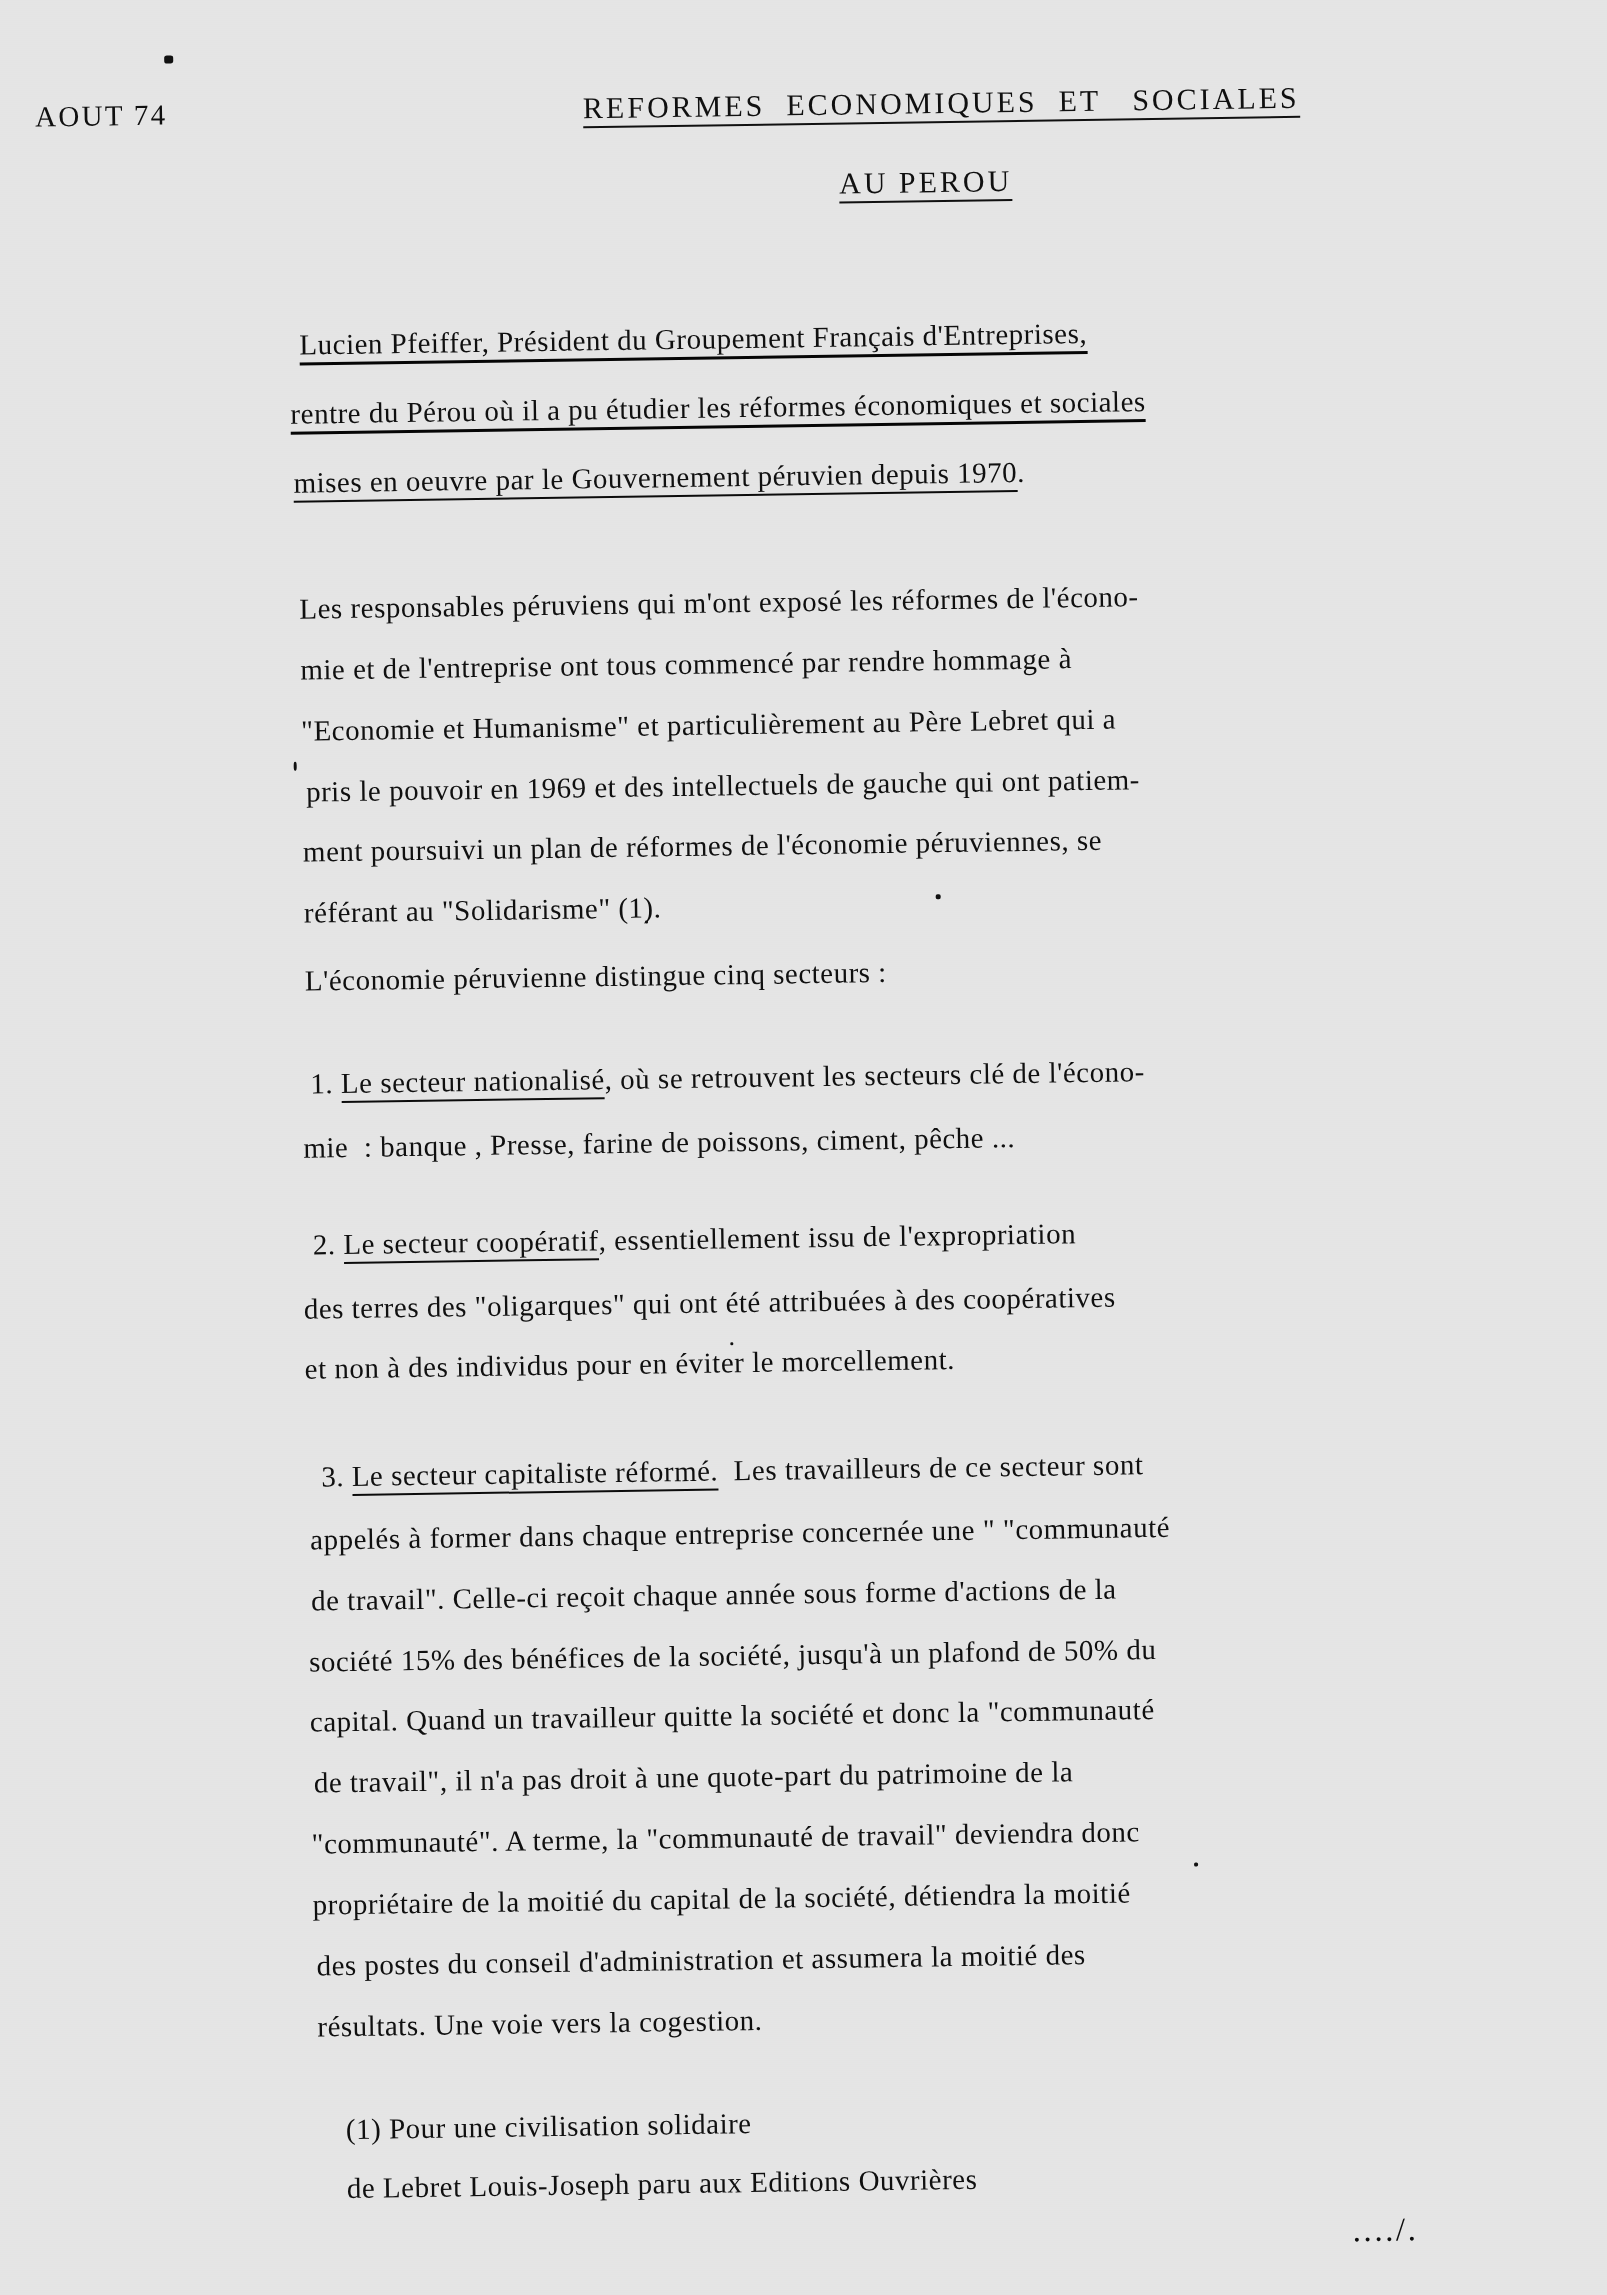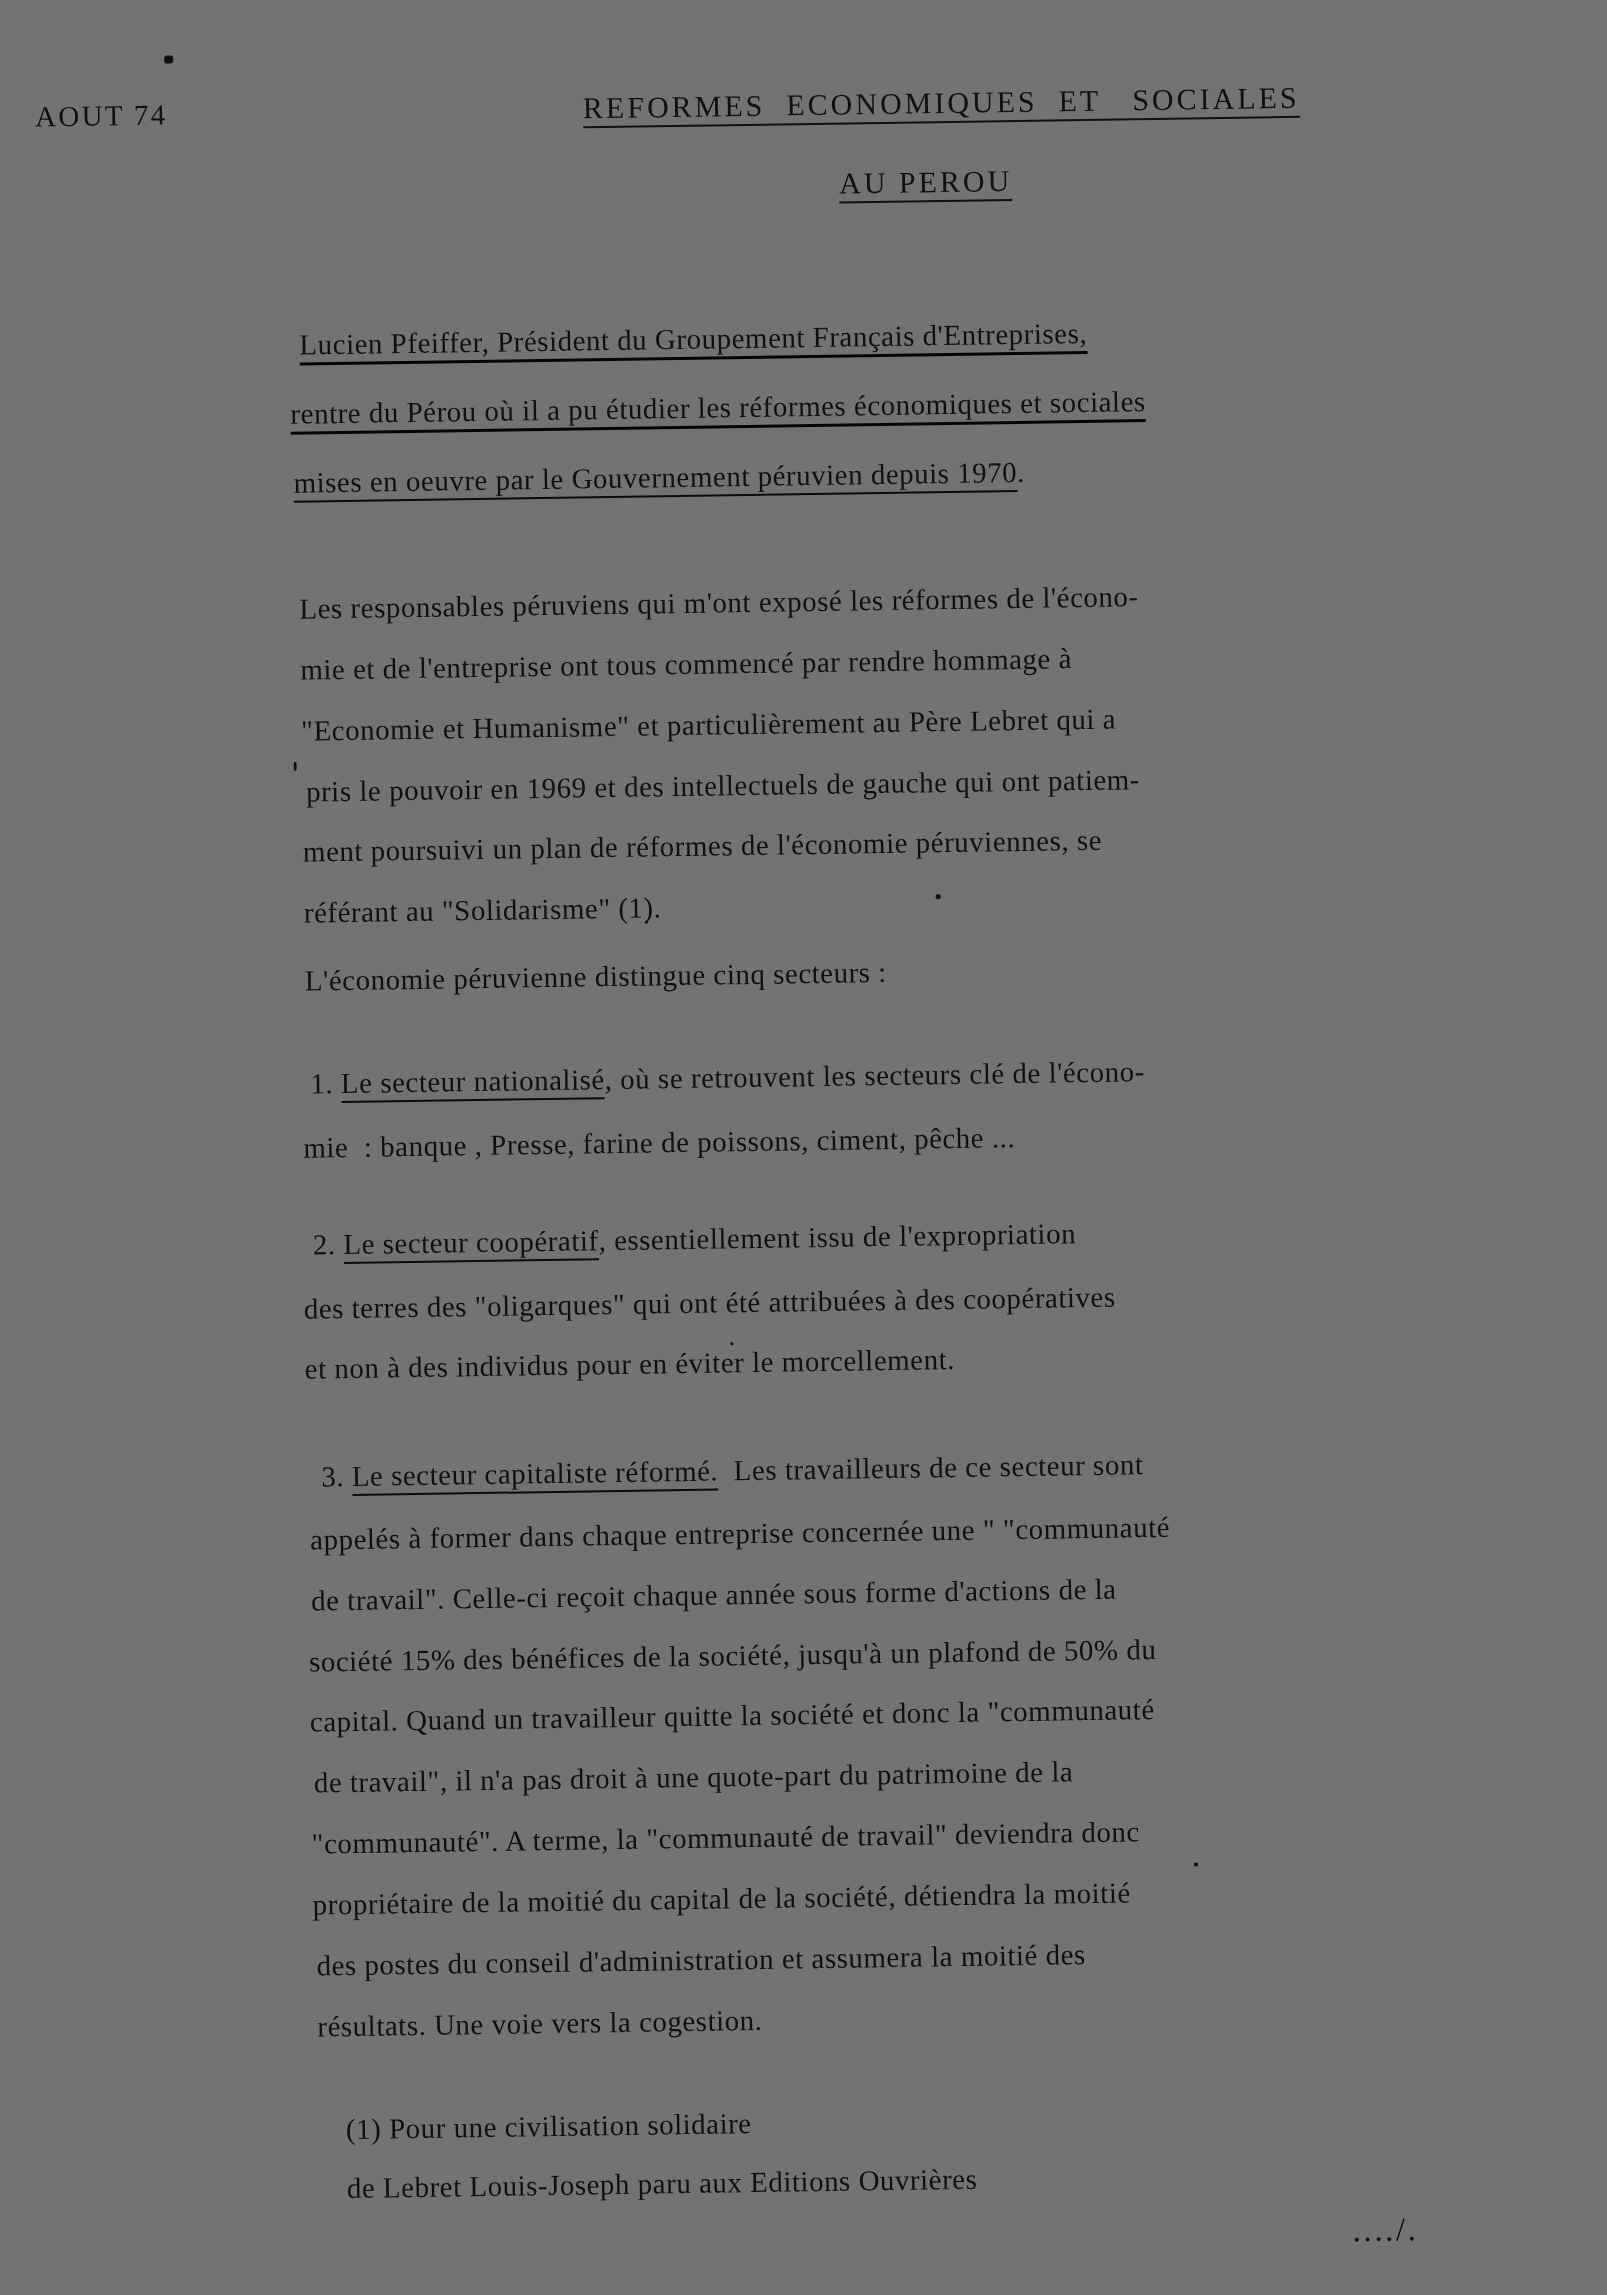--- a/index.html
+++ b/index.html
@@ -14,21 +14,21 @@
     overflow: hidden;
     font-family: "Liberation Serif", "DejaVu Serif", serif;
     color: #0a0a0a;
     -webkit-font-smoothing: none;
   }
 
   
   #page {
     position: absolute;
     inset: 0;
-    background: #737373;
+    background: #e5e5e5;
   }
 
   #skew {
     position: absolute;
     left: 0; top: 0;
     width: 1608px;
     height: 2295px;
     transform: rotate(-0.85deg);
     transform-origin: 278px 1124px;
   }

